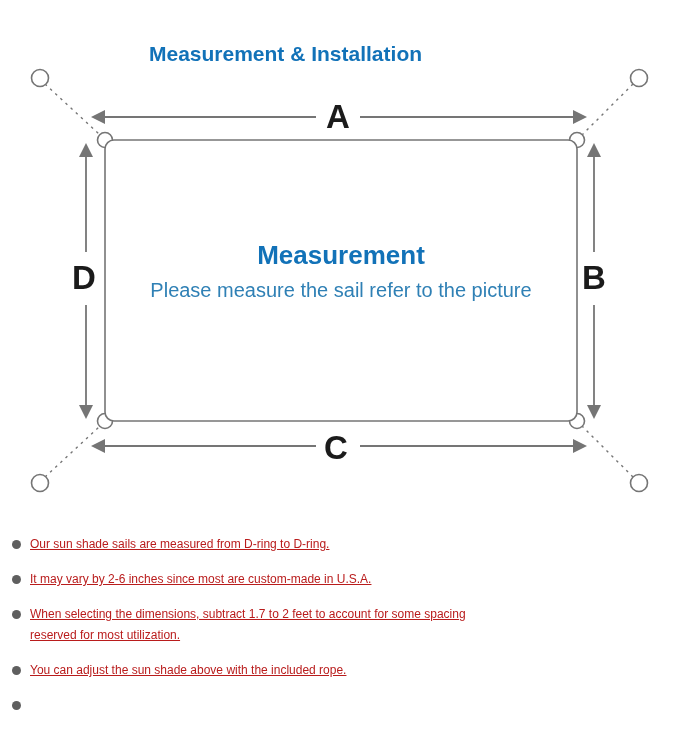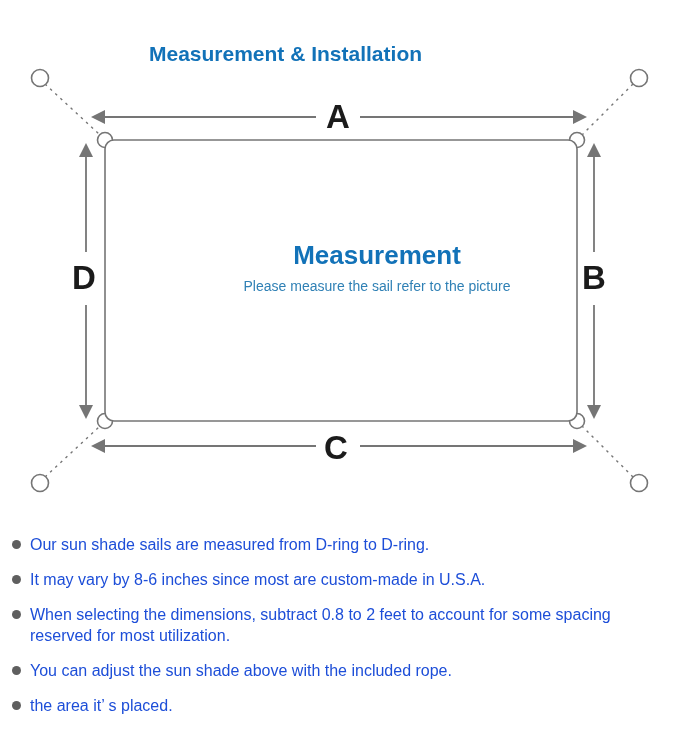--- a/index.html
+++ b/index.html
@@ -19,39 +19,39 @@
   .diagram svg{position:absolute;top:0;left:0;}
   .dim-label{
     position:absolute;width:48px;text-align:center;
     font-size:33px;font-weight:bold;color:#1b1b1b;line-height:1;
   }
   .label-a{left:314px;top:60px;}
   .label-b{left:570px;top:221px;}
   .label-c{left:312px;top:391px;}
   .label-d{left:60px;top:221px;}
   .center-text{
-    position:absolute;left:105px;top:200px;width:472px;text-align:center;padding-left:36px;
+    position:absolute;left:105px;top:200px;width:472px;text-align:center;
   }
   .center-text .ct-title{
     font-size:26px;font-weight:bold;color:#1272b8;margin:0;line-height:1.2;
   }
   .center-text .ct-subtitle{
-    font-size:14px;color:#2f80b5;margin:7px 0 0 0;line-height:1.2;
+    font-size:20px;color:#2f80b5;margin:7px 0 0 0;line-height:1.2;
   }
   .bullets{position:absolute;left:0;top:534px;width:679px;}
   .bullet-item{
     display:flex;align-items:flex-start;
     margin:0 0 14px 12px;
   }
   .bullet-dot{
     flex:0 0 auto;width:9px;height:9px;border-radius:50%;
     background:#5f5f5f;margin:6px 9px 0 0;
   }
   .bullet-text{
-    font-size:16px;color:#1d4ed8;line-height:21px;
+    font-size:12px;color:#b91c1c;line-height:21px;text-decoration:underline;
   }
 </style>
 </head>
 <body>
 
 <div class="page-title">Measurement &amp; Installation</div>
 
 <div class="diagram">
   <svg width="679" height="460" viewBox="0 0 679 460">
 
@@ -115,35 +115,34 @@
 <div class="bullets">
   <div class="bullet-item">
     <span class="bullet-dot"></span>
     <div class="bullet-text">
       <div>Our sun shade sails are measured from D-ring to D-ring.</div>
     </div>
   </div>
   <div class="bullet-item">
     <span class="bullet-dot"></span>
     <div class="bullet-text">
-      <div>It may vary by 8-6 inches since most are custom-made in U.S.A.</div>
+      <div>It may vary by 2-6 inches since most are custom-made in U.S.A.</div>
     </div>
   </div>
   <div class="bullet-item">
     <span class="bullet-dot"></span>
     <div class="bullet-text">
-      <div>When selecting the dimensions, subtract 0.8 to 2 feet to account for some spacing</div>
+      <div>When selecting the dimensions, subtract 1.7 to 2 feet to account for some spacing</div>
       <div>reserved for most utilization.</div>
     </div>
   </div>
   <div class="bullet-item">
     <span class="bullet-dot"></span>
     <div class="bullet-text">
       <div>You can adjust the sun shade above with the included rope.</div>
     </div>
   </div>
   <div class="bullet-item">
     <span class="bullet-dot"></span>
     <div class="bullet-text">
-      <div>the area it’ s placed.</div>
     </div>
   </div>
 </div>
 
 </body></html>

